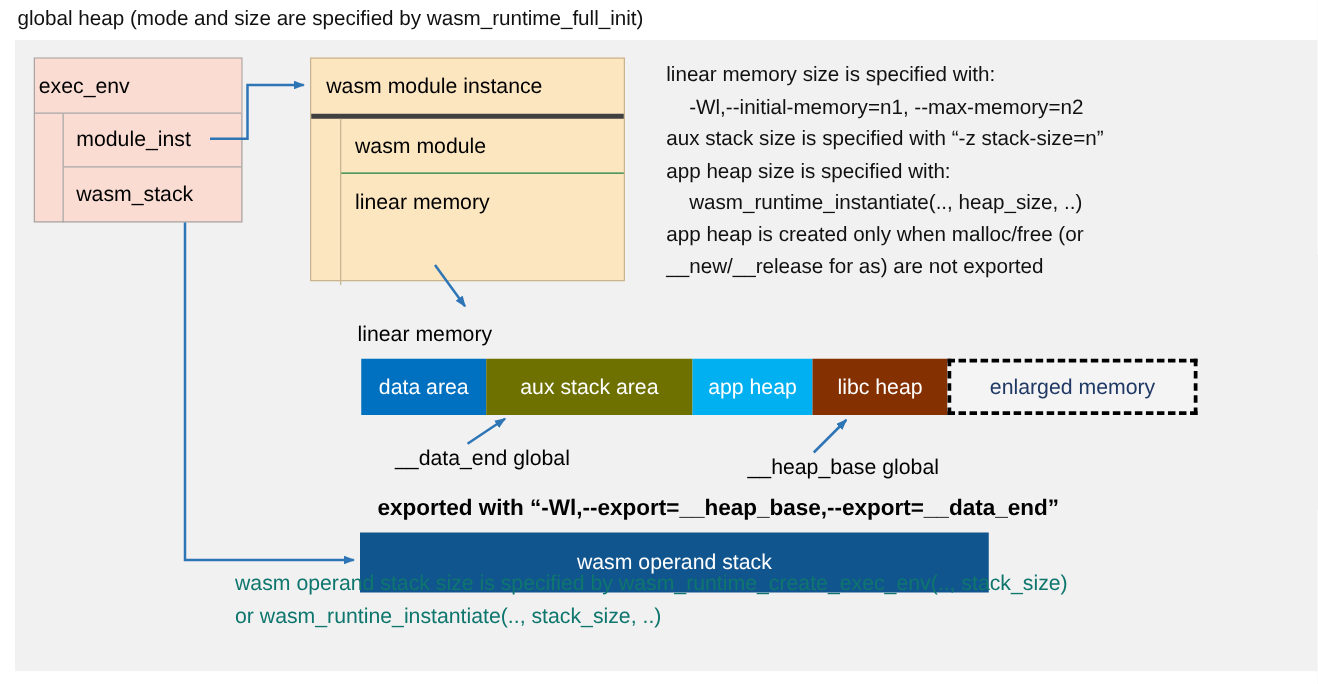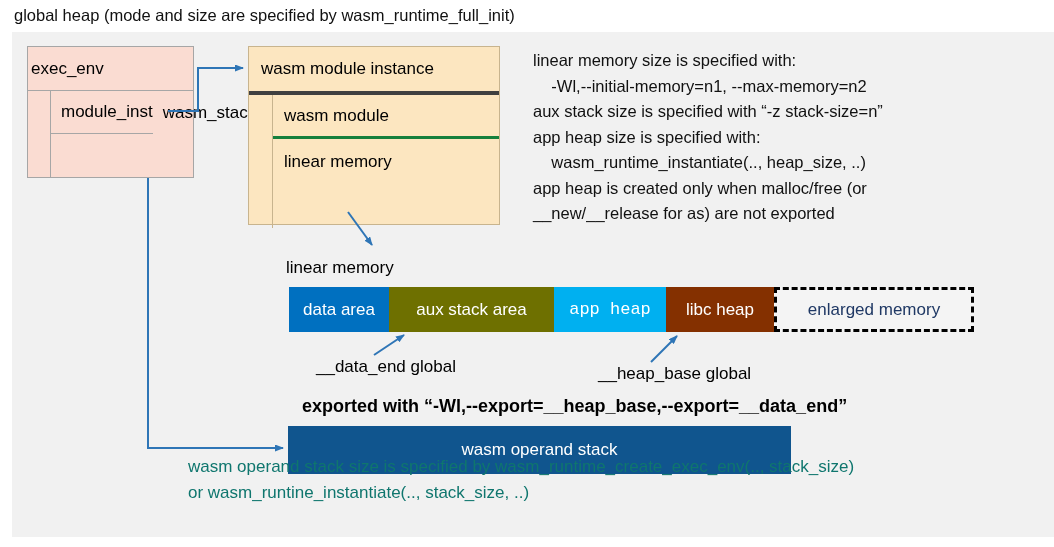--- a/index.html
+++ b/index.html
@@ -78,21 +78,21 @@
   }
   .exec-env .gutter {
     width: 23px;
     border-right: 1px solid #a6a6a6;
     box-sizing: border-box;
     flex: 0 0 23px;
   }
   .exec-env .sub-col {
     flex: 1;
     display: flex;
-    flex-direction: row;
+    flex-direction: column;
   }
   .exec-env .sub-row {
     height: 43px;
     padding-left: 10px;
     box-sizing: border-box;
     display: flex;
     align-items: center;
     font-size: 17px;
     white-space: nowrap;
   }
@@ -134,21 +134,21 @@
     flex-direction: column;
   }
   .wmi .sub-row {
     height: 44px;
     padding-left: 11px;
     box-sizing: border-box;
     display: flex;
     align-items: center;
     font-size: 17px;
     white-space: nowrap;
-    border-bottom: 3px solid #15803d;
+    border-bottom: 1px solid #15803d;
   }
   .wmi .sub-row.last { border-bottom: none; height: 45px; }
 
   
   .notes {
     position: absolute;
     left: 533px;
     top: 48px;
     font-size: 16.5px;
     line-height: 25.5px;
@@ -177,21 +177,21 @@
     display: flex;
     align-items: center;
     justify-content: center;
     color: #ffffff;
     font-size: 17px;
     white-space: nowrap;
     box-sizing: border-box;
   }
   .seg-data   { width: 100px; background: #0070c0; }
   .seg-aux    { width: 165px; background: #6e7000; }
-  .seg-app    { width: 112px; background: #00b0f0; font-family: Liberation Mono, monospace; }
+  .seg-app    { width: 96px; background: #00b0f0; }
   .seg-libc   { width: 108px; background: #843000; }
   .seg-enlarged {
     width: 200px;
     background: #f4f4f4;
     border: 3px dashed #000000;
     color: #1f3864;
   }
 
   
   .ann-data-end {

